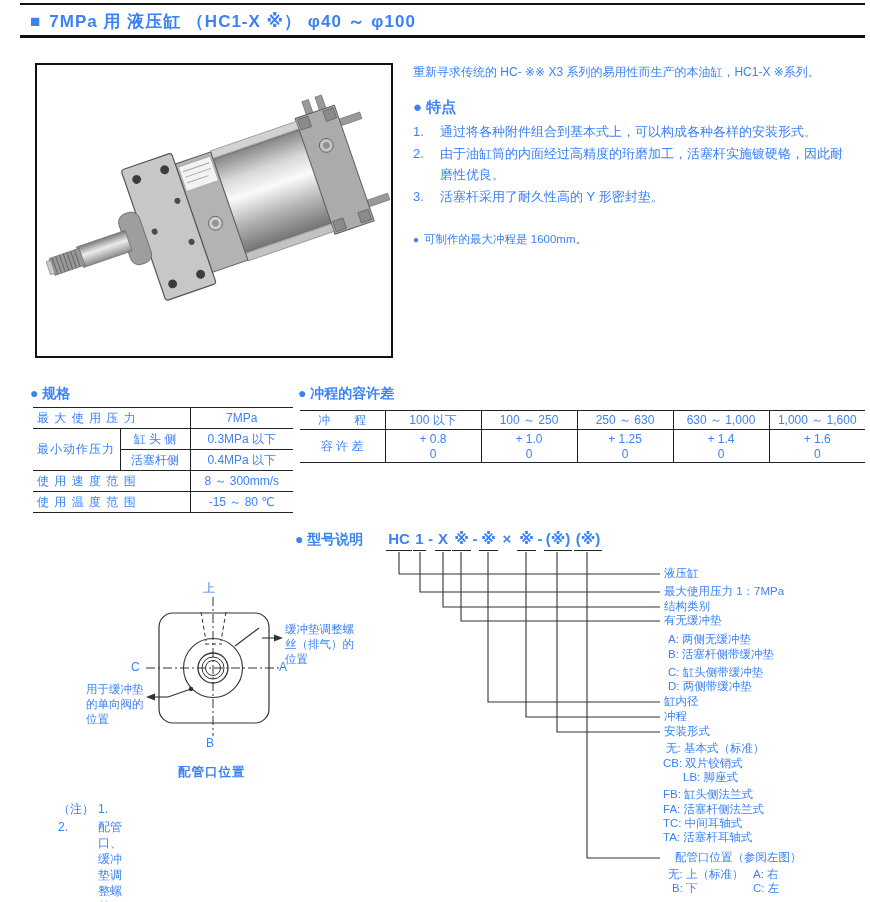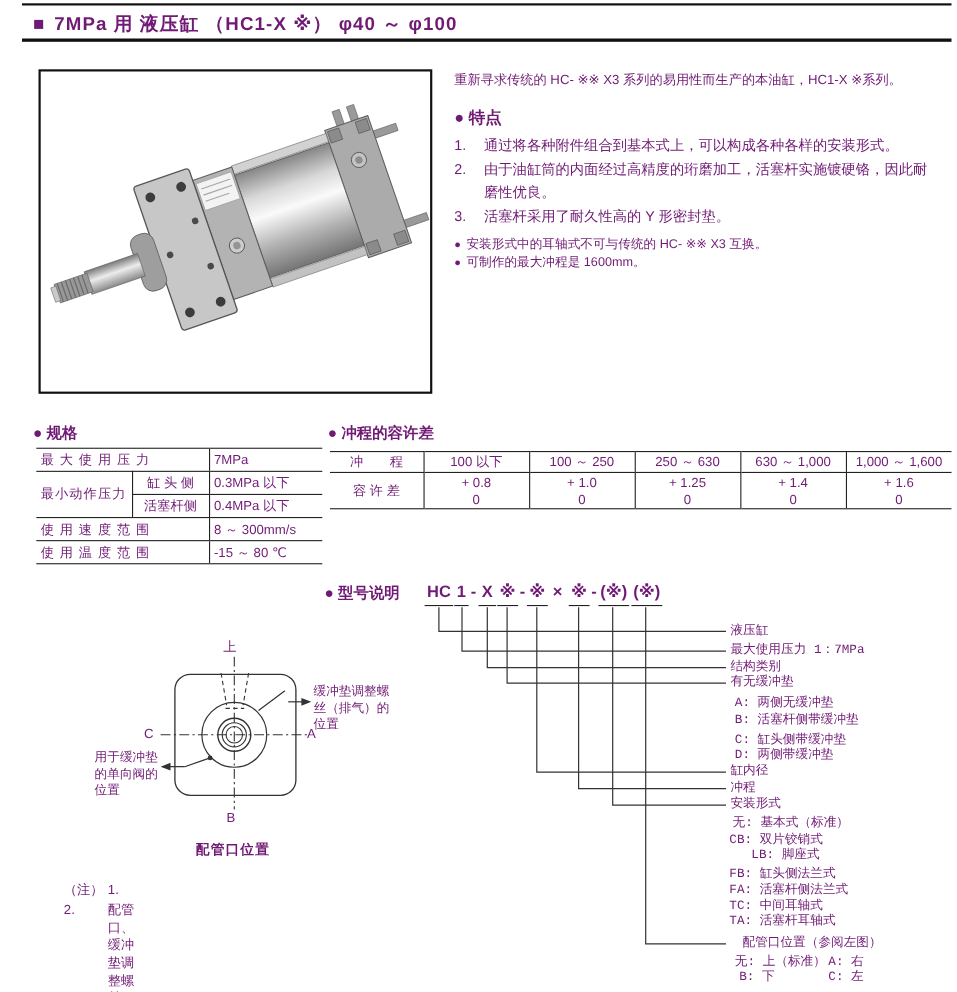--- a/index.html
+++ b/index.html
@@ -1,17 +1,17 @@
 <!DOCTYPE html>
 <html><head>
 <meta charset="utf-8">
 <style>
   html,body{margin:0;padding:0;background:#fff;}
   #page{position:relative;width:870px;height:902px;background:#ffffff;overflow:hidden;
-        font-family:"Liberation Sans","DejaVu Sans",sans-serif;color:#701a75;}
+        font-family:"Liberation Sans","DejaVu Sans",sans-serif;color:#3b82f6;}
   
   .rule{position:absolute;left:20px;width:845px;background:#111;}
   .page-title{position:absolute;left:30px;top:10px;font-size:17px;font-weight:bold;letter-spacing:1px;white-space:nowrap;}
   .page-title .marker{margin-right:8px;}
   
   .photo-box{position:absolute;left:35px;top:63px;width:358px;height:295px;border:2px solid #111;box-sizing:border-box;background:#fff;}
   
   .intro{position:absolute;left:413px;top:64px;width:452px;font-size:12px;line-height:17px;}
   .feat-heading{position:absolute;left:413px;top:98px;font-size:15px;font-weight:bold;}
   .feat-item{position:absolute;left:413px;display:flex;font-size:13px;line-height:21px;}
@@ -20,34 +20,34 @@
   .feat-bullet{position:absolute;left:413px;font-size:11.5px;line-height:15px;white-space:nowrap;}
   .feat-bullet .bm{font-size:10px;margin-right:5px;}
   
   .sec-heading{position:absolute;font-size:14px;font-weight:bold;white-space:nowrap;}
   
   table.spec{position:absolute;left:33px;top:407px;border-collapse:collapse;table-layout:fixed;font-size:12px;}
   table.spec td{height:20px;padding:0 4px;border-top:1px solid #222;border-bottom:1px solid #222;
                 white-space:nowrap;overflow:hidden;}
   table.spec td.lbl{letter-spacing:1px;}
   table.spec td.sub{border-left:1px solid #222;text-align:center;}
-  table.spec td.val{border-left:1px solid #222;margin-left:23px;}
+  table.spec td.val{border-left:1px solid #222;text-align:center;margin-left:23px;}
   
   table.stroke{position:absolute;left:300px;top:410px;border-collapse:collapse;table-layout:fixed;font-size:12px;}
   table.stroke td{border-top:1px solid #222;border-bottom:1px solid #222;text-align:center;padding:0 2px;white-space:nowrap;}
   table.stroke td+td{border-left:1px solid #222;}
   table.stroke tr.hd td{height:18px;}
   table.stroke tr.dt td{height:32px;}
   .tol-u{line-height:15px;}
   .tol-l{line-height:14px;}
   
   .seg{position:absolute;top:529px;height:21px;font-size:15px;font-weight:bold;text-align:center;line-height:20px;}
   .seg.u{border-bottom:1.6px solid #222;}
   
-  .mlabel{position:absolute;font-size:11.5px;line-height:15px;white-space:nowrap;font-family:Liberation Mono, monospace;}
+  .mlabel{position:absolute;font-size:11.5px;line-height:15px;white-space:nowrap;}
   
   .dlabel{position:absolute;font-size:12px;white-space:nowrap;}
   .dnote{position:absolute;font-size:11.5px;line-height:15px;}
   .dcaption{position:absolute;font-size:12.5px;font-weight:bold;white-space:nowrap;letter-spacing:1px;}
   
   .notes{position:absolute;left:58px;top:801px;display:grid;grid-template-columns:40px 26px 292px;
          font-size:12px;line-height:16px;row-gap:2px;}
   svg.overlay{position:absolute;left:0;top:0;pointer-events:none;}
 </style>
 </head>
@@ -142,23 +142,20 @@
   </div>
   <div class="feat-item" style="top:143px;">
     <span class="num">2.</span>
     <div class="txt">由于油缸筒的内面经过高精度的珩磨加工，活塞杆实施镀硬铬，因此耐磨性优良。</div>
   </div>
   <div class="feat-item" style="top:186px;">
     <span class="num">3.</span>
     <div class="txt">活塞杆采用了耐久性高的 Y 形密封垫。</div>
   </div>
 
-  <div class="feat-bullet" style="top:215px;">
-    <span class="bm">●</span><span>安装形式中的耳轴式不可与传统的 HC- ※※ X3 互换。</span>
-  </div>
   <div class="feat-bullet" style="top:232px;">
     <span class="bm">●</span><span>可制作的最大冲程是 1600mm。</span>
   </div>
 
   <div class="sec-heading" style="left:30px;top:385px;">● 规格</div>
   <table class="spec">
     <colgroup>
         <col style="width:87px">
         <col style="width:70px">
         <col style="width:103px">

